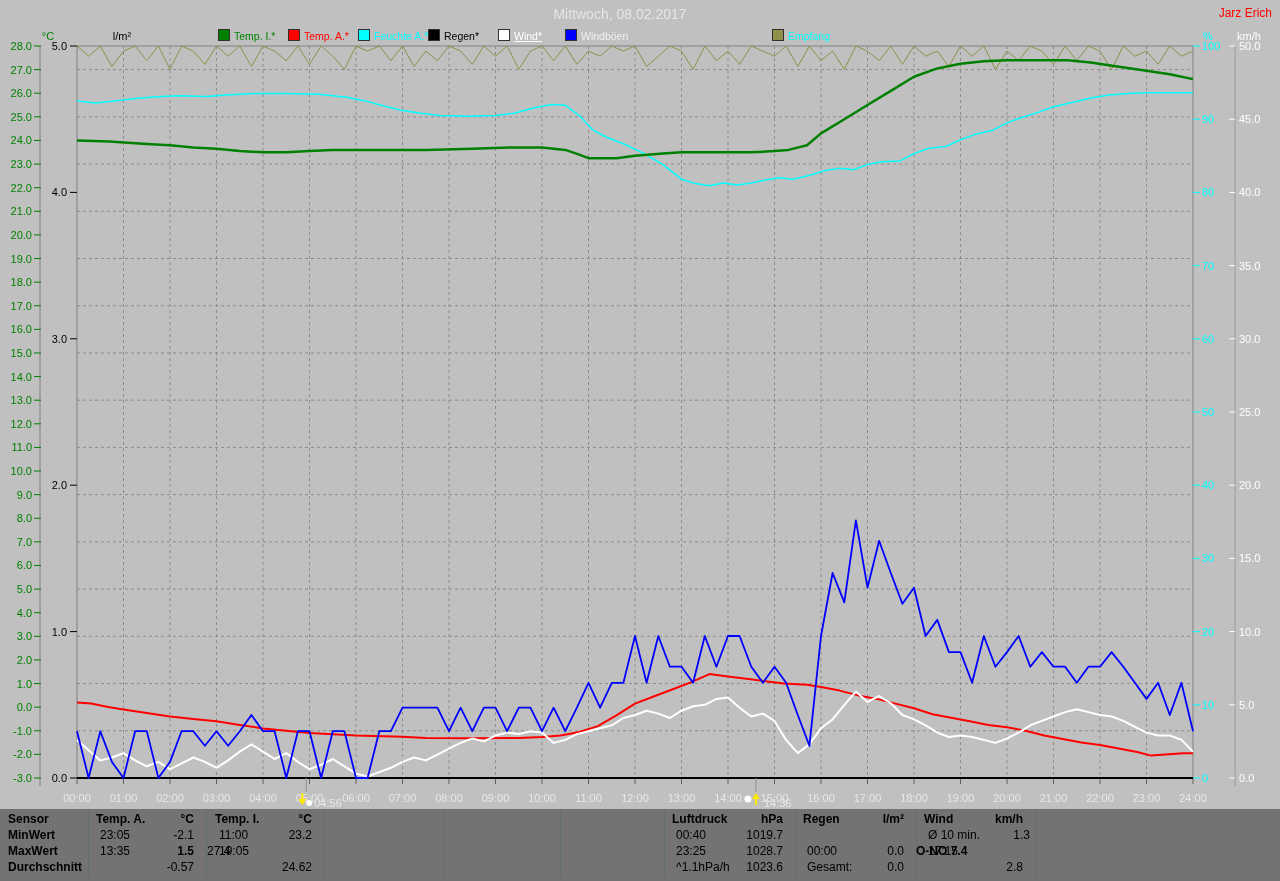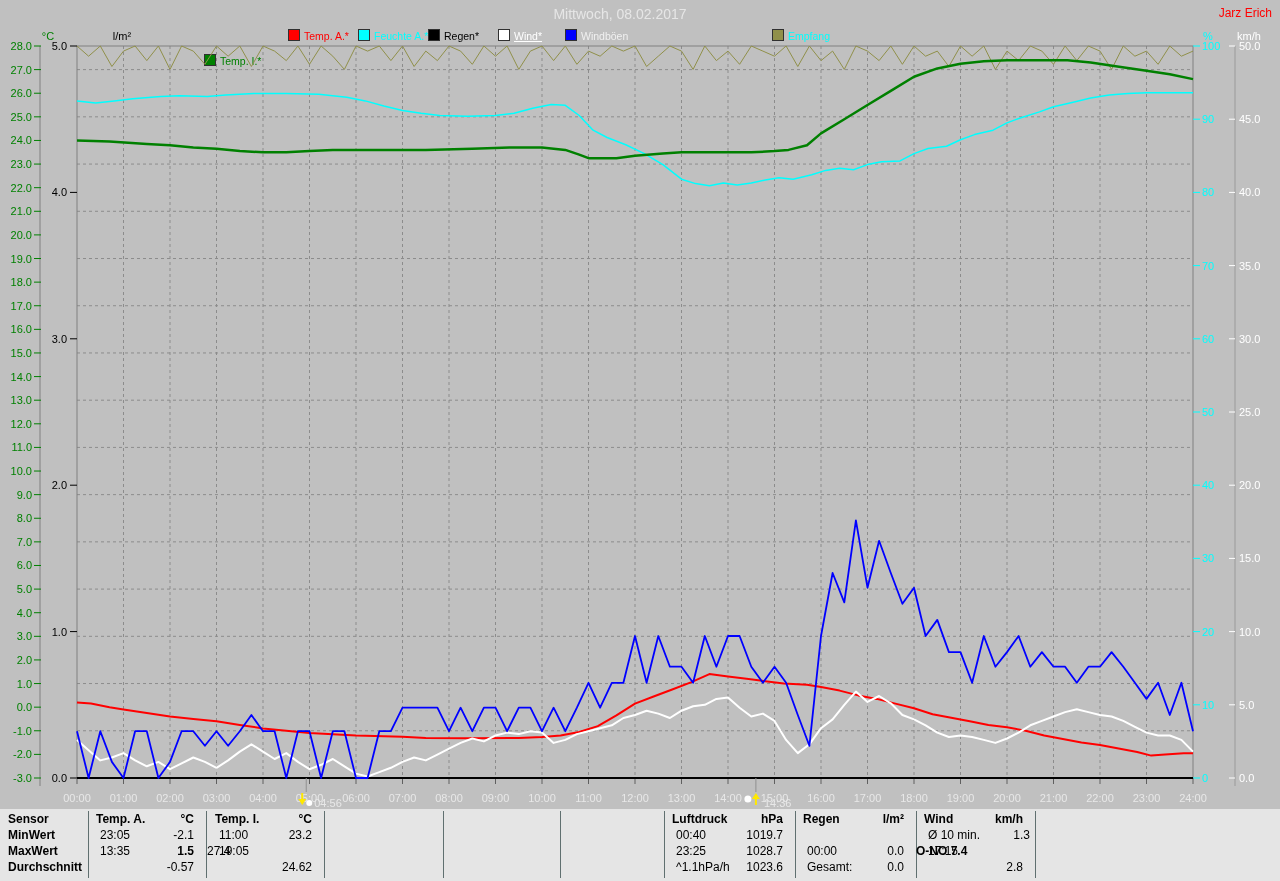--- a/index.html
+++ b/index.html
@@ -25,21 +25,21 @@
 
 <div id="page-title">Mittwoch, 08.02.2017</div>
 <div id="author">Jarz Erich</div>
 
 <div class="unit-label" style="left:36px;width:24px;text-align:center;color:#008000;">°C</div>
 <div class="unit-label" style="left:103px;width:38px;text-align:center;color:#000000;">l/m²</div>
 <div class="unit-label" style="left:1198px;width:20px;text-align:center;color:#00FFFF;">%</div>
 <div class="unit-label" style="left:1237px;color:#FFFFFF;">km/h</div>
 
 <div id="legend">
-    <div class="legend-item" style="left: 204px; margin-top: 25px;"><span class="legend-swatch" style="background: rgb(0, 128, 0);"></span><span style="color: rgb(0, 128, 0);">Temp. I.*</span></div>
+    <div class="legend-item" style="left: 218px;"><span class="legend-swatch" style="background: rgb(0, 128, 0);"></span><span style="color: rgb(0, 128, 0);">Temp. I.*</span></div>
     <div class="legend-item" style="left: 288px;"><span class="legend-swatch" style="background: rgb(255, 0, 0);"></span><span style="color: rgb(255, 0, 0);">Temp. A.*</span></div>
     <div class="legend-item" style="left: 358px;"><span class="legend-swatch" style="background: rgb(0, 255, 255);"></span><span style="color: rgb(0, 255, 255);">Feuchte A.*</span></div>
     <div class="legend-item" style="left: 428px;"><span class="legend-swatch" style="background: rgb(0, 0, 0);"></span><span style="color: rgb(0, 0, 0);">Regen*</span></div>
     <div class="legend-item" style="left: 498px;"><span class="legend-swatch" style="background: rgb(255, 255, 255);"></span><span style="color: rgb(255, 255, 255); text-decoration: underline;">Wind*</span></div>
     <div class="legend-item" style="left: 565px;"><span class="legend-swatch" style="background: rgb(0, 0, 255);"></span><span style="color: rgb(240, 240, 240);">Windböen</span></div>
     <div class="legend-item" style="left: 772px;"><span class="legend-swatch" style="background: rgb(144, 144, 74);"></span><span style="color: rgb(0, 255, 255);">Empfang</span></div>
   </div>
 
 <svg id="chart-svg" width="1280" height="809">
     <line x1="123.5" y1="46" x2="123.5" y2="778" stroke="#8C8C8C" stroke-dasharray="3,3"></line>
@@ -266,21 +266,21 @@
     <polygon points="298.245,799 306.245,799 302.245,805" fill="#FFE800"></polygon>
     <circle cx="309.245" cy="803" r="3" fill="#FFFFFF"></circle>
     <text x="314.245" y="807" fill="#E8E8E8" text-anchor="start" font-size="11">04:56</text>
     <line x1="755.9" y1="778" x2="755.9" y2="792" stroke="#909090"></line>
     <circle cx="747.9" cy="799" r="3.5" fill="#FFFFFF"></circle>
     <line x1="755.9" y1="805" x2="755.9" y2="798" stroke="#FFE800" stroke-width="2"></line>
     <polygon points="751.9,799 759.9,799 755.9,793" fill="#FFE800"></polygon>
     <text x="763.9" y="807" fill="#E8E8E8" text-anchor="start" font-size="11">14:36</text>
   </svg>
 
-<div id="table-area" style="background: #e5e5e5;">
+<div id="table-area" style="background: #737373;">
     <div class="tsep" style="left: 88px;"></div>
     <div class="tsep" style="left: 206px;"></div>
     <div class="tsep" style="left: 324px;"></div>
     <div class="tsep" style="left: 443px;"></div>
     <div class="tsep" style="left: 560px;"></div>
     <div class="tsep" style="left: 664px;"></div>
     <div class="tsep" style="left: 795px;"></div>
     <div class="tsep" style="left: 916px;"></div>
     <div class="tsep" style="left: 1035px;"></div>
     <div class="tcell bold" style="left: 8px; top: 4px;">Sensor</div>

